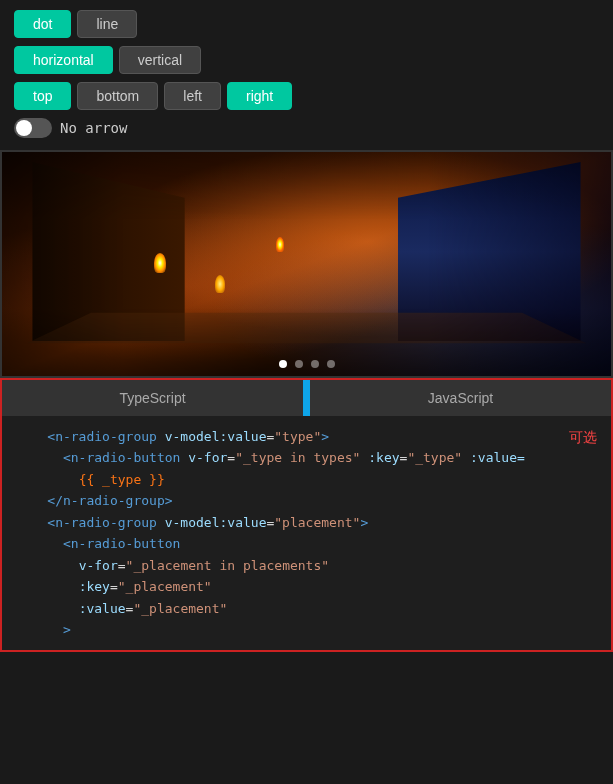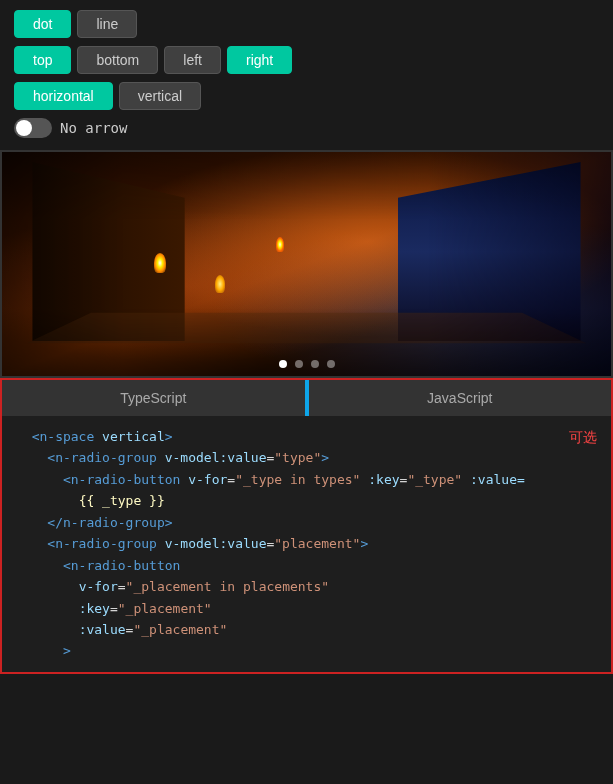--- a/index.html
+++ b/index.html
@@ -202,21 +202,21 @@
 
     .tab-btn {
       flex: 1;
       padding: 10px;
       text-align: center;
       font-size: 14px;
       cursor: pointer;
       background: #333;
       color: #aaa;
       border: none;
-      border-right: 4px solid #0ea5e9;
+      border-right: 7px solid #0ea5e9;
     }
 
     .tab-btn:last-child {
       border-right: none;
     }
 
     .code-body {
       background: #1e1e1e;
       padding: 10px 14px;
       font-size: 13px;
@@ -234,42 +234,42 @@
     }
 
     .code-line {
       display: block;
       white-space: pre;
     }
 
     .kw-tag { color: #569cd6; }
     .kw-attr { color: #9cdcfe; }
     .kw-value { color: #ce9178; }
-    .kw-bracket { color: #fef9c3; }
+    .kw-bracket { color: #f97316; }
   </style>
 </head>
 <body>
 
 <div class="controls-section">
 
   <div class="btn-group">
     <button class="btn active">dot</button>
     <button class="btn">line</button>
+  </div>
+
+  <div class="btn-group">
+    <button class="btn active">horizontal</button>
+    <button class="btn">vertical</button>
   </div>
 
   <div class="btn-group">
     <button class="btn active">top</button>
     <button class="btn">bottom</button>
     <button class="btn">left</button>
     <button class="btn active">right</button>
-  </div>
-
-  <div class="btn-group">
-    <button class="btn active">horizontal</button>
-    <button class="btn">vertical</button>
   </div>
 
   <div class="toggle-row">
     <div class="toggle-switch">
       <div class="knob"></div>
     </div>
     <span class="toggle-label">No arrow</span>
   </div>
 </div>
 
@@ -293,21 +293,20 @@
 
 <div class="code-section">
   <div class="tabs-bar">
     <button class="tab-btn">TypeScript</button>
     <button class="tab-btn">JavaScript</button>
   </div>
   <div class="code-body">
     <div>
       <span class="optional-label">可选</span>
     </div>
-    <span class="code-line">  <span class="kw-tag">&lt;n-space</span> <span class="kw-attr">vertical</span><span class="kw-tag">&gt;</span></span>
     <span class="code-line">    <span class="kw-tag">&lt;n-radio-group</span> <span class="kw-attr">v-model:value</span>=<span class="kw-value">"type"</span><span class="kw-tag">&gt;</span></span>
     <span class="code-line">      <span class="kw-tag">&lt;n-radio-button</span> <span class="kw-attr">v-for</span>=<span class="kw-value">"_type in types"</span> <span class="kw-attr">:key</span>=<span class="kw-value">"_type"</span> <span class="kw-attr">:value=</span></span>
     <span class="code-line">        <span class="kw-bracket">{{ _type }}</span></span>
     <span class="code-line">    <span class="kw-tag">&lt;/n-radio-group&gt;</span></span>
     <span class="code-line">    <span class="kw-tag">&lt;n-radio-group</span> <span class="kw-attr">v-model:value</span>=<span class="kw-value">"placement"</span><span class="kw-tag">&gt;</span></span>
     <span class="code-line">      <span class="kw-tag">&lt;n-radio-button</span></span>
     <span class="code-line">        <span class="kw-attr">v-for</span>=<span class="kw-value">"_placement in placements"</span></span>
     <span class="code-line">        <span class="kw-attr">:key</span>=<span class="kw-value">"_placement"</span></span>
     <span class="code-line">        <span class="kw-attr">:value</span>=<span class="kw-value">"_placement"</span></span>
     <span class="code-line">      <span class="kw-tag">&gt;</span></span>

